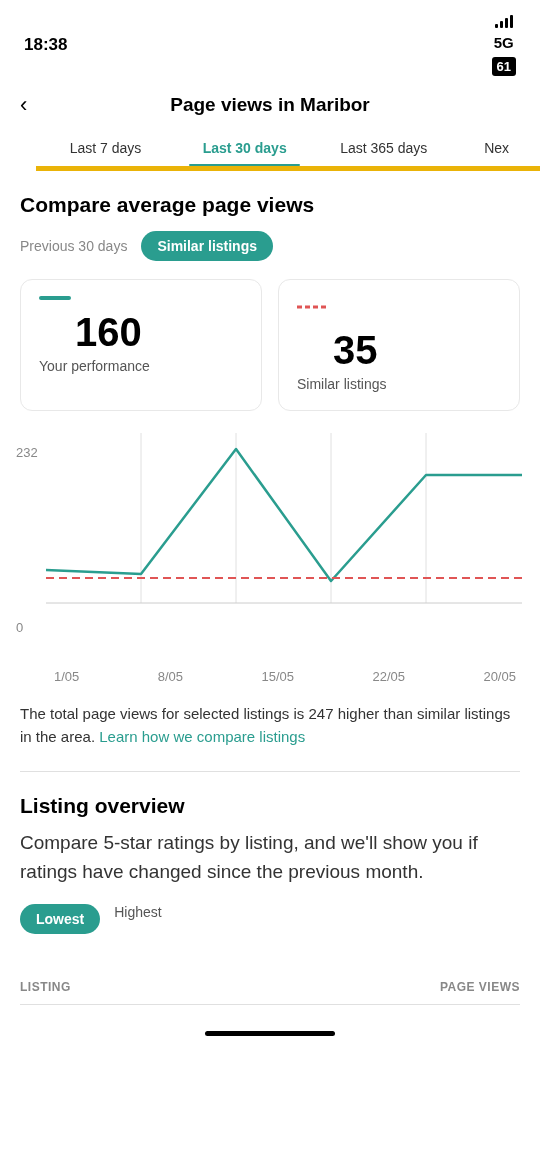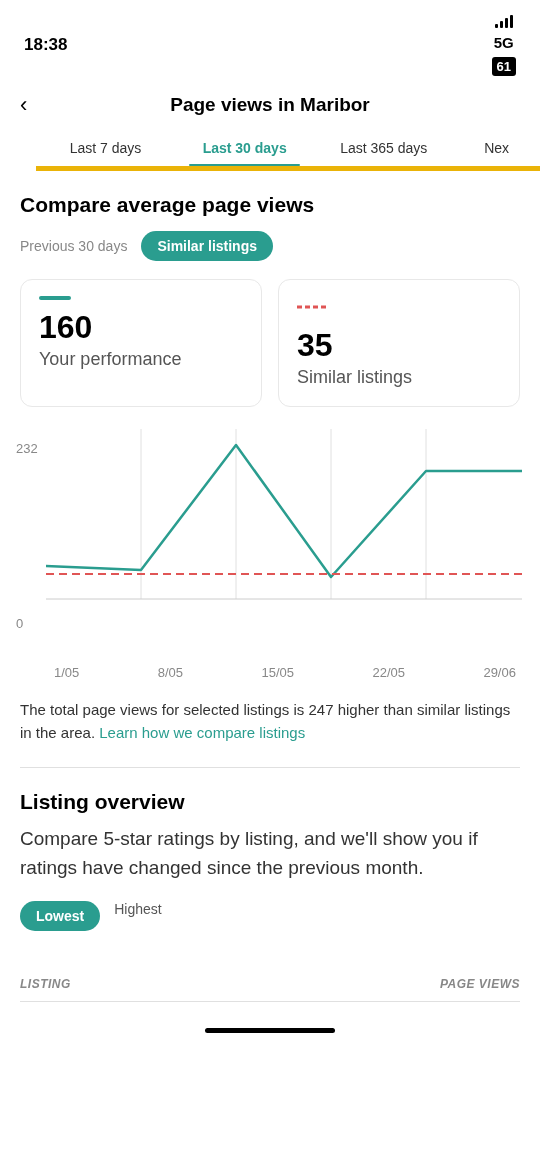--- a/index.html
+++ b/index.html
@@ -142,28 +142,29 @@
       padding: 16px 18px 18px;
     }
     .stat-line {
       width: 32px;
       height: 4px;
       border-radius: 2px;
       margin-bottom: 10px;
     }
     .stat-line.teal { background: #2a9d8f; }
     .stat-number {
-      font-size: 32px;
+      font-size: 40px;
       font-weight: 800;
       color: #000;
       line-height: 1.1;
       margin-bottom: 4px;
+      margin-left: 36px;
     }
     .stat-label {
-      font-size: 18px;
+      font-size: 14px;
       color: #555;
     }
 
     
     .chart-container {
       position: relative;
       margin: 0 -4px 4px;
     }
     .chart-y-label {
       position: absolute;
@@ -247,21 +248,20 @@
       cursor: pointer;
     }
 
     
     .table-header {
       display: flex;
       justify-content: space-between;
       align-items: flex-start;
       padding: 8px 0 10px;
       border-bottom: 1px solid #e0e0e0;
-      font-style: italic;
     }
     .table-col-label {
       font-size: 12px;
       font-weight: 700;
       color: #888;
       letter-spacing: 0.5px;
       text-transform: uppercase;
     }
 
     
@@ -371,21 +371,21 @@
 
         <line x1="0" y1="145" x2="476" y2="145" stroke="#e05555" stroke-width="2" stroke-dasharray="8,5"></line>
       </svg>
     </div>
   </div>
   <div class="x-labels">
     <span class="x-label">1/05</span>
     <span class="x-label">8/05</span>
     <span class="x-label">15/05</span>
     <span class="x-label">22/05</span>
-    <span class="x-label">29/06</span>
+    <span class="x-label">20/05</span>
   </div>
 
   <p class="description">
     <span>The total page views for selected listings is 247 higher than similar listings in the area.</span>
     <span> </span>
     <a href="#" class="link-text">Learn how we compare listings</a>
   </p>
 
   <hr class="divider">
 

